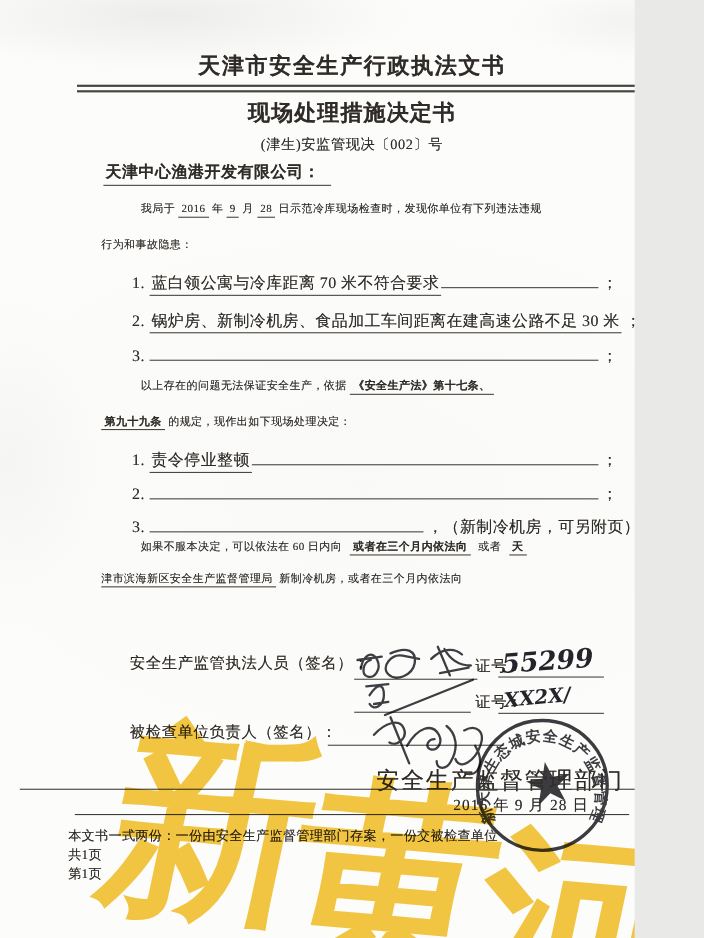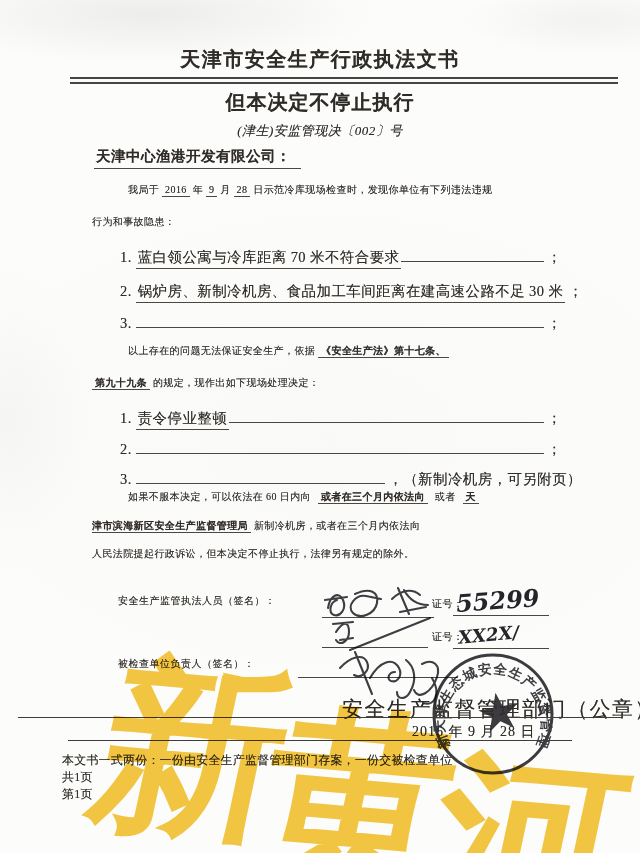--- a/index.html
+++ b/index.html
@@ -1,43 +1,43 @@
 <!DOCTYPE html>
 <html><head>
 <meta charset="utf-8">
 <style>
   html,body{margin:0;padding:0;background:#e9e9e7;}
   .page{
-    position:relative;width:640px;height:853px;overflow:hidden;
+    position:relative;width:577px;height:853px;overflow:hidden;
     font-family:"Liberation Serif","DejaVu Serif",serif;
     color:#2e2b28;
     background:
       radial-gradient(ellipse 320px 70px at 150px 14px, rgba(175,175,172,.20), transparent 70%),
       radial-gradient(ellipse 180px 50px at 590px 20px, rgba(180,180,178,.14), transparent 70%),
       radial-gradient(ellipse 120px 200px at 8px 420px, rgba(190,190,186,.10), transparent 75%),
       radial-gradient(ellipse 520px 320px at 330px 440px, rgba(205,203,198,.06), transparent 75%),
       #fcfcfb;
   }
   .abs{position:absolute;white-space:nowrap;}
   .ink{text-shadow:0 0 .6px rgba(62,56,50,.55);}
   .center{left:0;width:640px;text-align:center;}
   .letterhead{top:46px;font-size:20px;font-weight:bold;letter-spacing:1.5px;}
   .double-rule{top:77px;left:70px;width:548px;height:3px;border-top:2px solid #454541;border-bottom:2px solid #454541;}
   .doc-title{top:89px;font-size:20px;font-weight:bold;letter-spacing:1px;}
-  .doc-number{top:122px;font-size:13px;letter-spacing:.5px;font-style:italic;}
+  .doc-number{top:122px;font-size:13px;letter-spacing:.5px;}
   .addressee{top:147px;left:94px;font-size:14.5px;font-weight:700;letter-spacing:.5px;
     border-bottom:1.5px solid #4a4742;padding:0 10px 2px 2px;}
   .bodyline{font-size:10px;letter-spacing:.4px;}
   .fill{border-bottom:1.5px solid #4a4742;padding:0 3px 1px 3px;}
   .itemrow{display:flex;align-items:baseline;font-size:14.5px;letter-spacing:.4px;}
   .itemrow .no{margin-right:4px;}
   .itemrow .itext{border-bottom:1.5px solid #4a4742;padding:0 2px 1px 2px;}
   .itemrow .stretch{flex:1;border-bottom:1.5px solid #4a4742;height:1em;}
   .itemrow .tail{margin-left:3px;}
-  .sig-label{font-size:10px;letter-spacing:.5px;text-align:right;}
+  .sig-label{font-size:14px;letter-spacing:.5px;text-align:right;}
   .wline{border-bottom:1.5px solid #4a4742;height:0;}
   .hand{font-family:"DejaVu Serif","Liberation Serif",serif;font-style:italic;font-weight:600;color:#26242b;}
   .dept-line{top:695px;left:342px;font-size:21px;letter-spacing:1.5px;}
   .rule-a{top:717px;left:18px;width:604px;border-top:1.5px solid #3f3d3a;}
   .date-line{top:723px;left:412px;font-size:14px;letter-spacing:1px;}
   .rule-b{top:740px;left:68px;width:504px;border-top:1.5px solid #3f3d3a;}
   .footer-note{top:752px;left:62px;font-size:12px;letter-spacing:.2px;display:flex;flex-direction:column;}
   .footer-note .gap1{width:16px;} .footer-note .gap2{width:14px;}
   .seal-svg{top:650px;left:428px;mix-blend-mode:multiply;opacity:.92;}
   .sig-svg{top:580px;left:300px;mix-blend-mode:multiply;}
@@ -51,21 +51,21 @@
   .wm2{margin-top:34px;margin-left:-14px;}
   .wm3{margin-top:62px;margin-left:-12px;}
 </style>
 </head>
 <body>
 
 <div class="page">
 
   <div class="abs center letterhead ink">天津市安全生产行政执法文书</div>
   <div class="abs double-rule"></div>
-  <div class="abs center doc-title ink">但本决定不停止执行</div>
+  <div class="abs center doc-title ink">现场处理措施决定书</div>
   <div class="abs center doc-number ink">(津生)安监管现决〔002〕号</div>
 
   <div class="abs addressee ink">天津中心渔港开发有限公司：</div>
 
   <div class="abs bodyline ink" style="top:183px;left:128px;">
     <span>我局于</span>
     <span class="fill">2016</span>
     <span>年</span>
     <span class="fill">9</span>
     <span>月</span>
@@ -118,24 +118,23 @@
     <span class="tail">，（新制冷机房，可另附页）</span>
   </div>
 
   <div class="abs bodyline ink" style="top:490px;left:128px;">
     <span>如果不服本决定，可以依法在 60 日内向</span>
     <span class="fill" style="font-weight:600;margin:0 4px;">或者在三个月内依法向</span>
     <span>或者</span>
     <span class="fill" style="font-weight:600;margin-left:4px;">天</span>
   </div>
   <div class="abs bodyline ink" style="top:519px;left:92px;">
-    <span class="fill" style="font-weight:700;padding-left:0;">津市滨海新区安全生产监督管理局</span>
+    <span class="fill" style="font-weight:400;padding-left:0;">津市滨海新区安全生产监督管理局</span>
     <span>新制冷机房，或者在三个月内依法向</span>
   </div>
-  <div class="abs bodyline ink" style="top:547px;left:92px;">人民法院提起行政诉讼，但本决定不停止执行，法律另有规定的除外。</div>
 
   <div class="abs sig-label ink" style="top:594px;left:118px;">安全生产监管执法人员（签名）：</div>
   <div class="abs wline" style="top:617px;left:322px;width:112px;"></div>
   <div class="abs sig-label ink" style="top:597px;left:432px;">证号：</div>
   <div class="abs hand" style="top:586px;left:456px;font-size:24px;transform:rotate(-4deg);">55299</div>
   <div class="abs wline" style="top:615px;left:453px;width:96px;"></div>
 
   <div class="abs wline" style="top:647px;left:322px;width:106px;"></div>
   <div class="abs sig-label ink" style="top:630px;left:432px;">证号：</div>
   <div class="abs hand" style="top:624px;left:458px;font-size:18px;transform:rotate(-5deg);">XX2X/</div>

